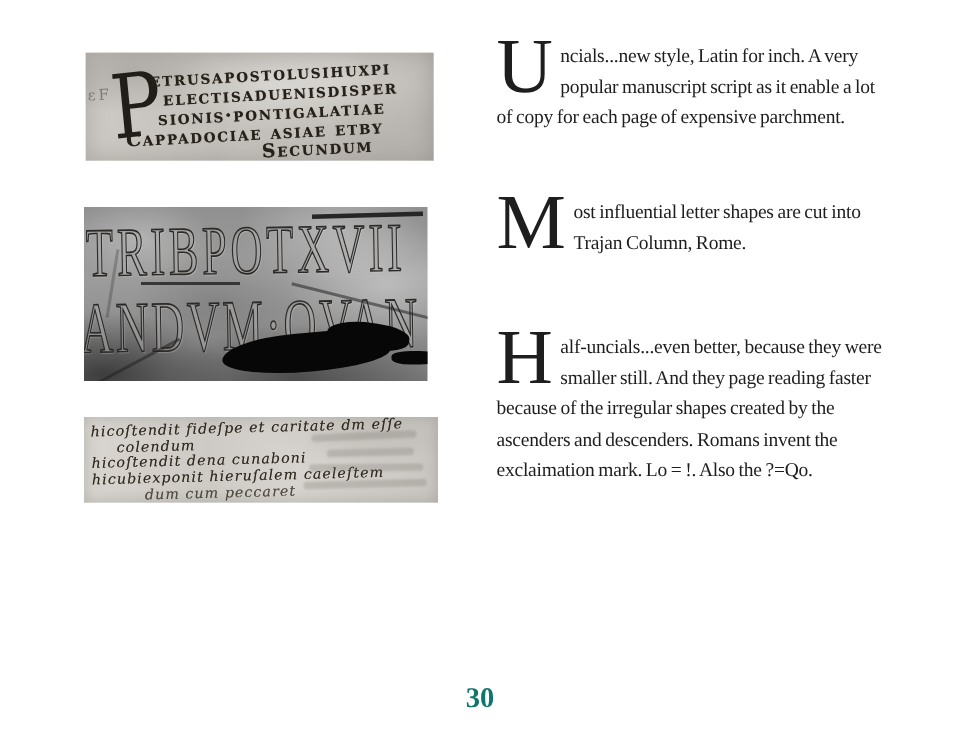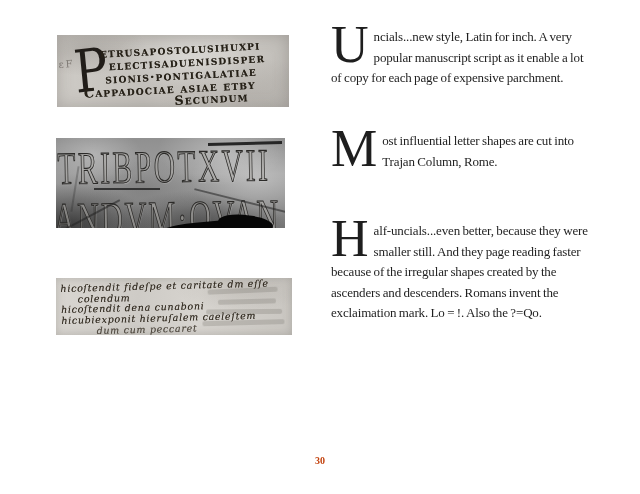--- a/index.html
+++ b/index.html
@@ -35,21 +35,21 @@
     letter-spacing:1.2px; color:#262118; text-shadow:0 0 0.5px rgba(38,33,24,0.6);
   }
   .u1 { left:44px;  top:9px;  }
   .u2 { left:52px;  top:22px; }
   .u3 { left:48px;  top:35px; }
   .u4 { left:26px;  top:48px; }
   .u5 { left:116px; top:60px; }
 
   
   .fig-trajan {
-    left:56px; top:138px; width:229px; height:90px;
+    left:56px; top:138px; width:229px; height:116px;
     background:
       radial-gradient(70px 40px at 16% 18%, rgba(255,255,255,0.28), transparent 70%),
       radial-gradient(90px 50px at 72% 14%, rgba(255,255,255,0.30), transparent 70%),
       radial-gradient(95px 60px at 88% 45%, rgba(255,255,255,0.33), transparent 70%),
       radial-gradient(80px 45px at 38% 55%, rgba(110,110,110,0.45), transparent 70%),
       radial-gradient(110px 55px at 6% 96%,  rgba(25,25,25,0.62), transparent 75%),
       radial-gradient(120px 50px at 62% 98%, rgba(45,45,45,0.55), transparent 72%),
       linear-gradient(180deg,#909090,#9d9d9d 40%,#8b8b8b 75%,#757575);
   }
   .sline {
@@ -107,21 +107,21 @@
     margin:-3px 5px 0 0; color:#1e1e1e; font-family:"Liberation Serif", serif;
   }
   .ptext {
     display:block; white-space:pre-line; font-size:13px; line-height:20.5px;
     letter-spacing:-0.15px; word-spacing:-0.6px;
   }
 
   
   .folio {
     position:absolute; left:0; right:0; top:455px; text-align:center;
-    font-size:10px; font-weight:bold; color:#c2410c;
+    font-size:19px; font-weight:bold; color:#0f766e;
   }
 </style>
 </head>
 <body>
 
 <div class="page">
 
   <figure class="fig fig-uncial">
     <div class="ms-inner">
       <span class="marg">εF</span>

